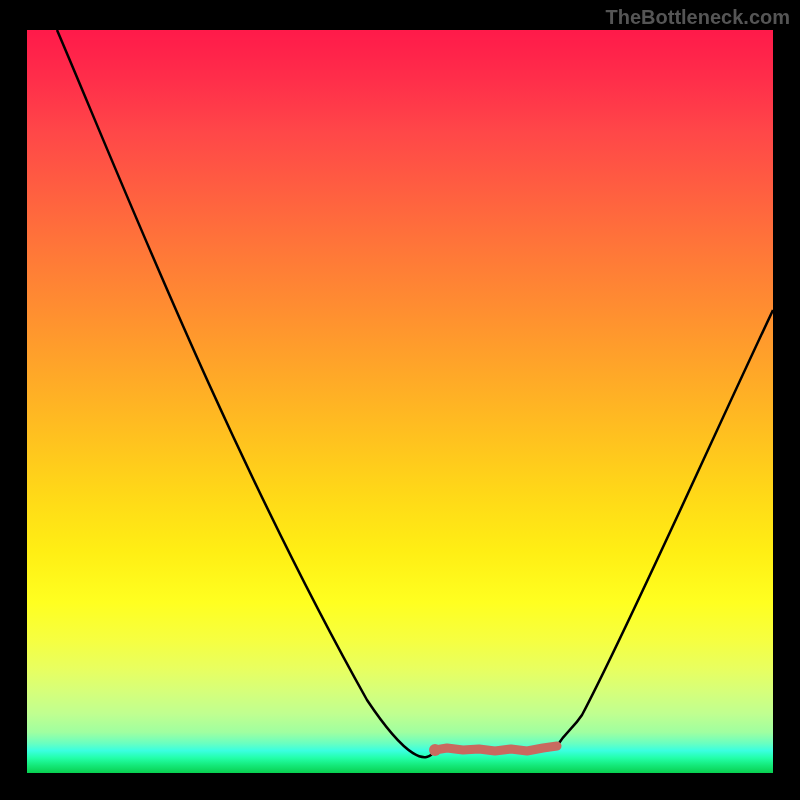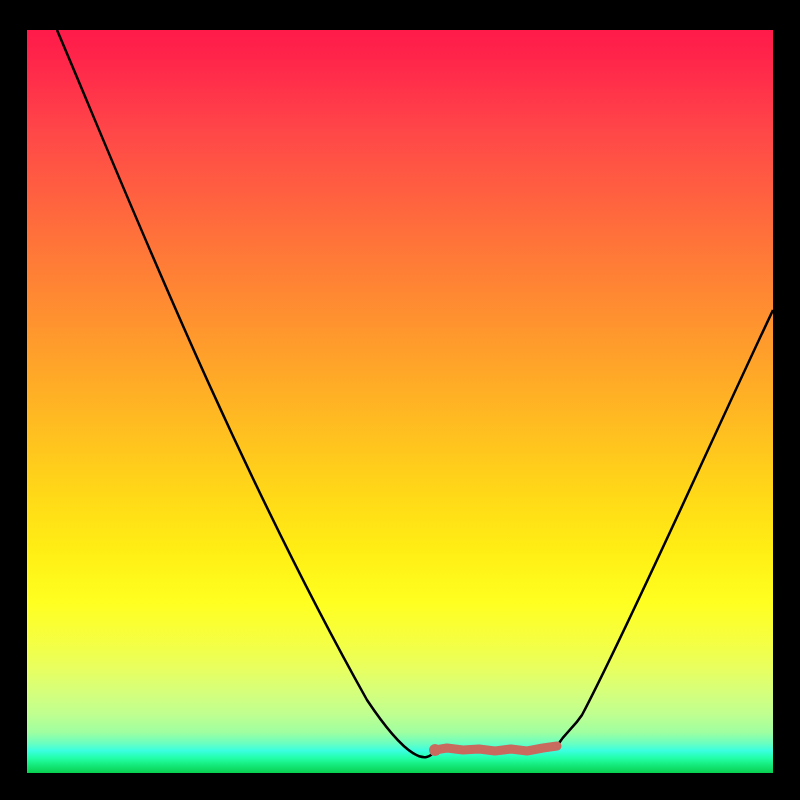--- a/index.html
+++ b/index.html
@@ -59,20 +59,21 @@
     position: absolute;
     inset: 0;
     width: 100%;
     height: 100%;
   }
 </style>
 </head>
 <body>
 
 <div class="container">
+  <div class="watermark">TheBottleneck.com</div>
   <div class="plot-area">
     <div class="gradient-bg"></div>
     <svg class="curve" viewBox="0 0 746 743" preserveAspectRatio="none">
       <path fill="none" stroke="#000" stroke-width="2.5" d="M 30 0 C 90 140, 200 420, 340 670 C 380 730, 400 735, 408 720 L 420 718 L 436 720 L 452 719 L 468 721 L 484 719 L 500 721 L 516 718 L 530 716 C 540 700, 545 700, 555 685 C 600 600, 680 420, 746 280"></path>
       <path fill="none" stroke="#c96a5f" stroke-width="9" stroke-linecap="round" stroke-linejoin="round" d="M 408 720 L 420 718 L 436 720 L 452 719 L 468 721 L 484 719 L 500 721 L 516 718 L 530 716"></path>
       <circle cy="720" r="6" fill="#c96a5f" cx="408"></circle>
     </svg>
   </div>
 </div>
 

